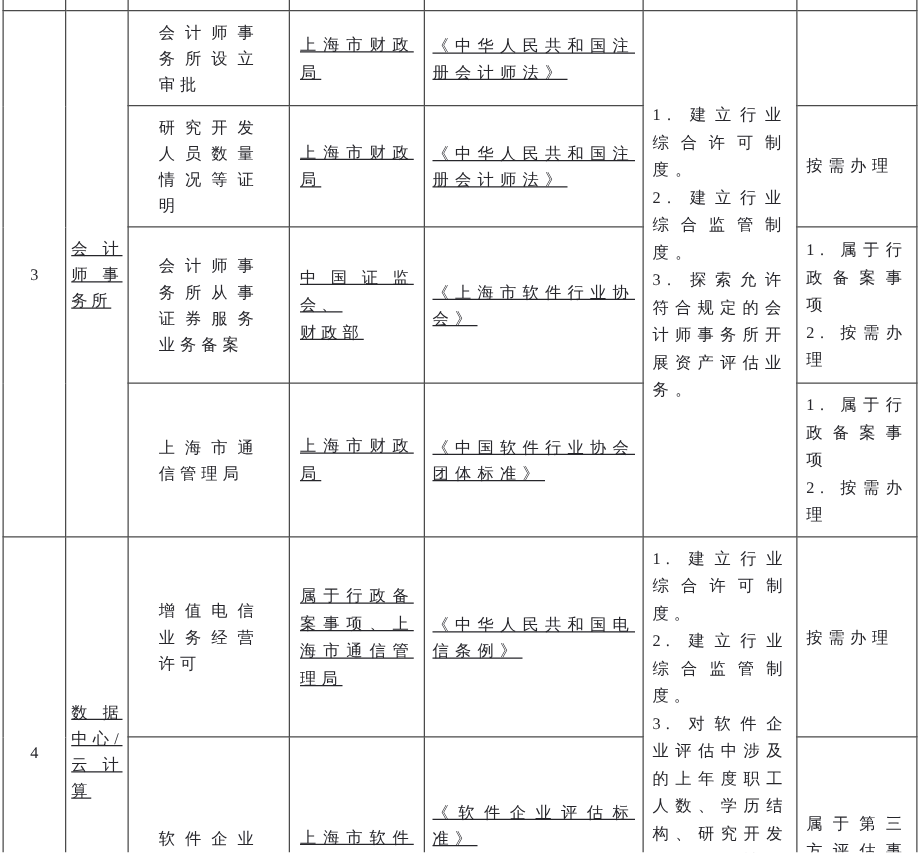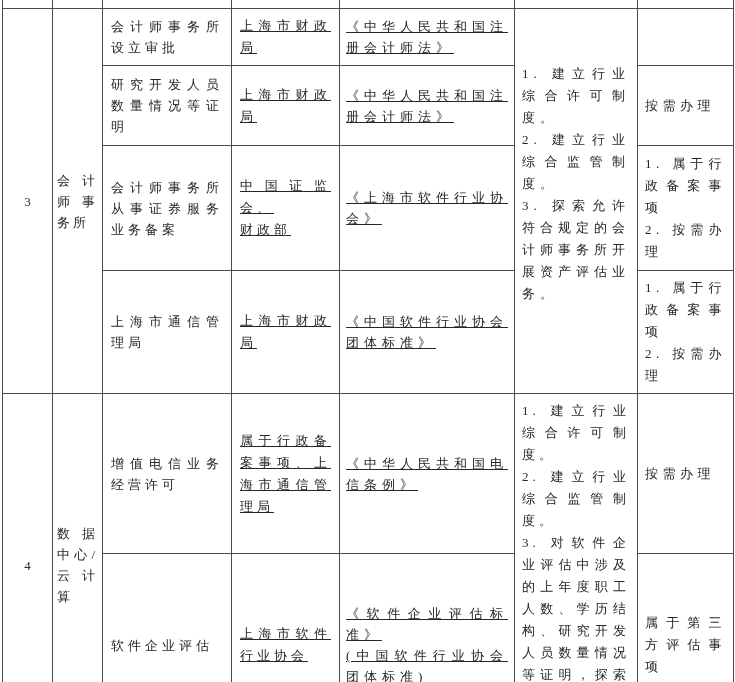--- a/index.html
+++ b/index.html
@@ -24,22 +24,22 @@
   td {
     border: 1px solid #4a4a4a;
     vertical-align: middle;
     font-size: 13px;
     line-height: 21px;
     overflow: hidden;
   }
   .cell { white-space: pre-wrap; }
   .jc { text-align: justify; text-justify: inter-character; }
   .num  { text-align: center; letter-spacing: 0; font-size: 13px; }
-  .cat  { padding: 4px 4px;  letter-spacing: 3px; }
-  .item { padding: 6px 8px;  letter-spacing: 4px; }
+  .cat  { padding: 4px 4px;  letter-spacing: 3px; text-decoration: underline; }
+  .item { padding: 6px 24px;  letter-spacing: 4px; }
   .auth { padding: 6px 8px;  letter-spacing: 4px; line-height: 22px; text-decoration: underline; }
   .legal{ padding: 6px 6px;  letter-spacing: 5px; text-decoration: underline; }
   .meas3{ padding: 6px 7px 40px 7px; letter-spacing: 5px; line-height: 22px; }
   .meas4{ padding: 6px 7px;  letter-spacing: 4px; line-height: 22px; }
   .hand { padding: 6px 7px;  letter-spacing: 4.5px; line-height: 22px; }
   tr.r-top    { height: 21px; }
   tr.r-31     { height: 50px; }
   tr.r-32     { height: 80px; }
   tr.r-33     { height: 125px; }
   tr.r-34     { height: 121px; }

